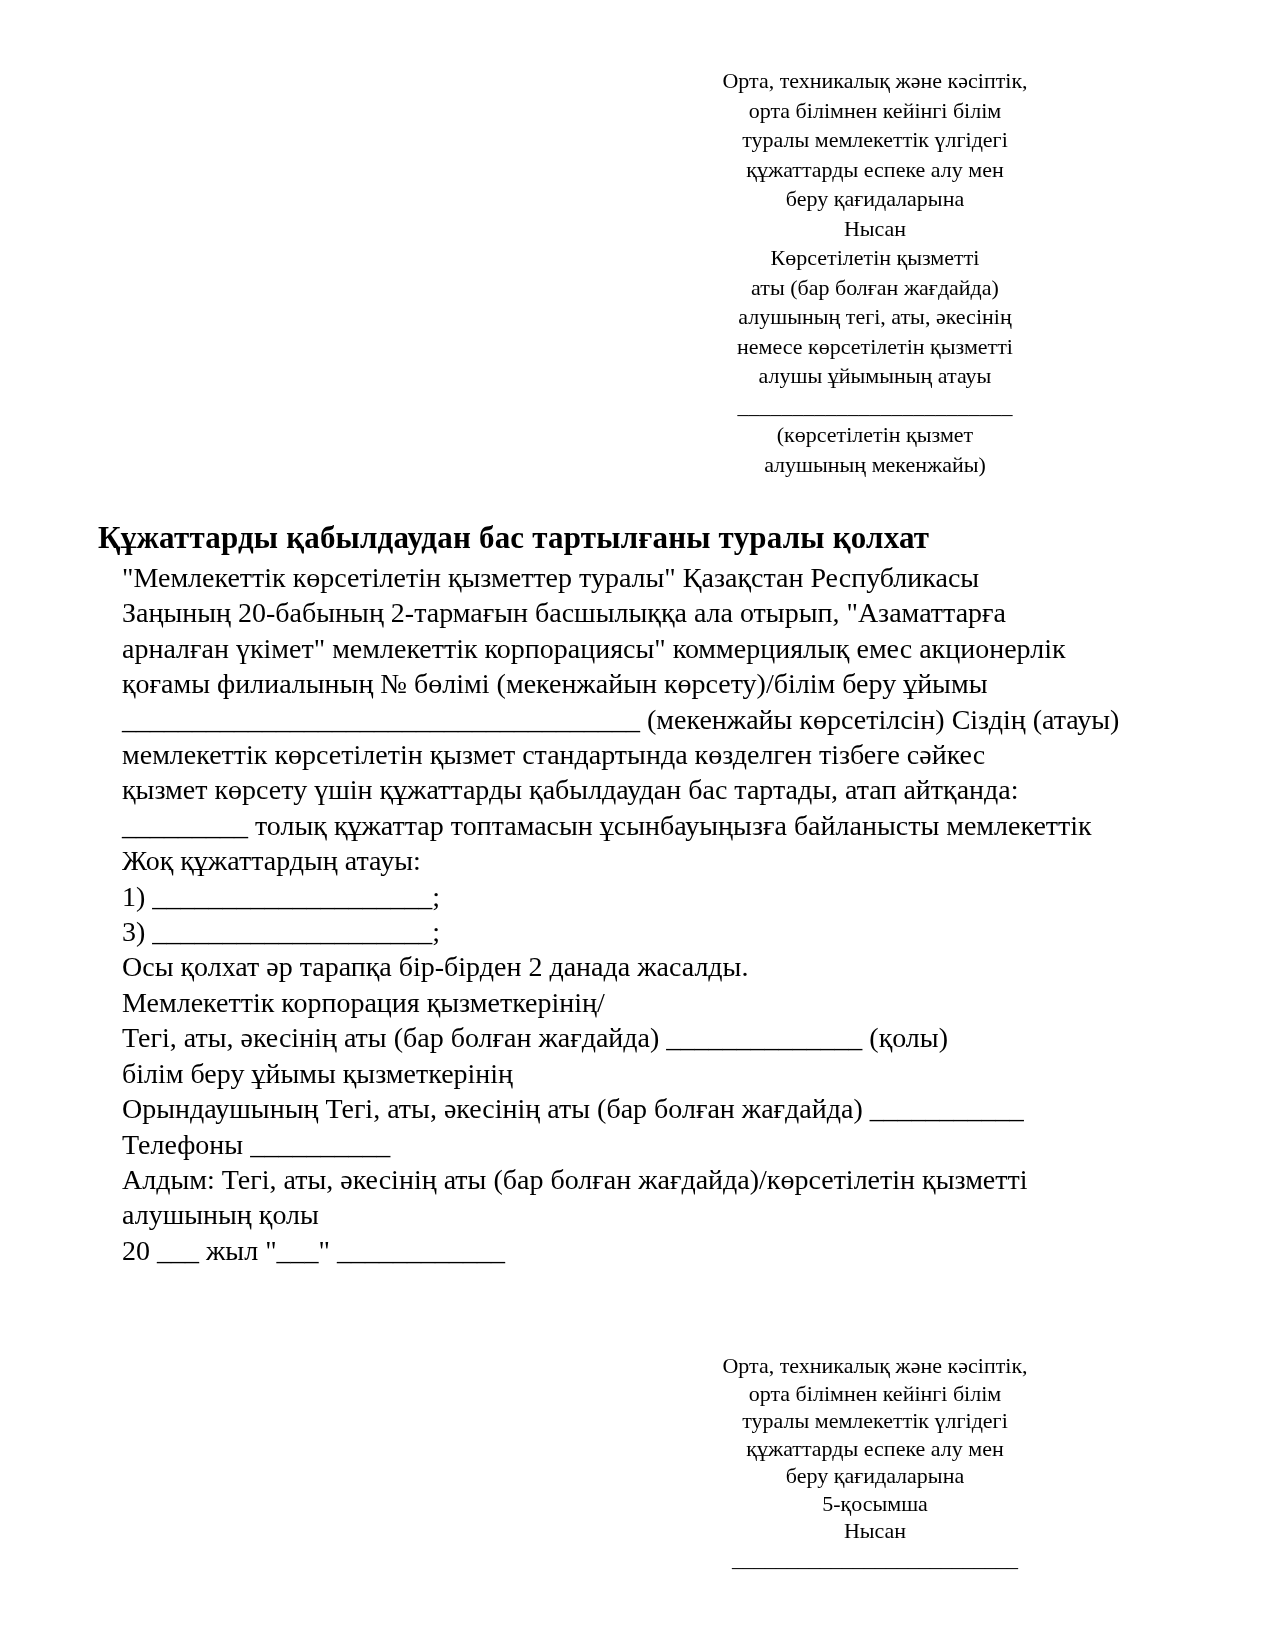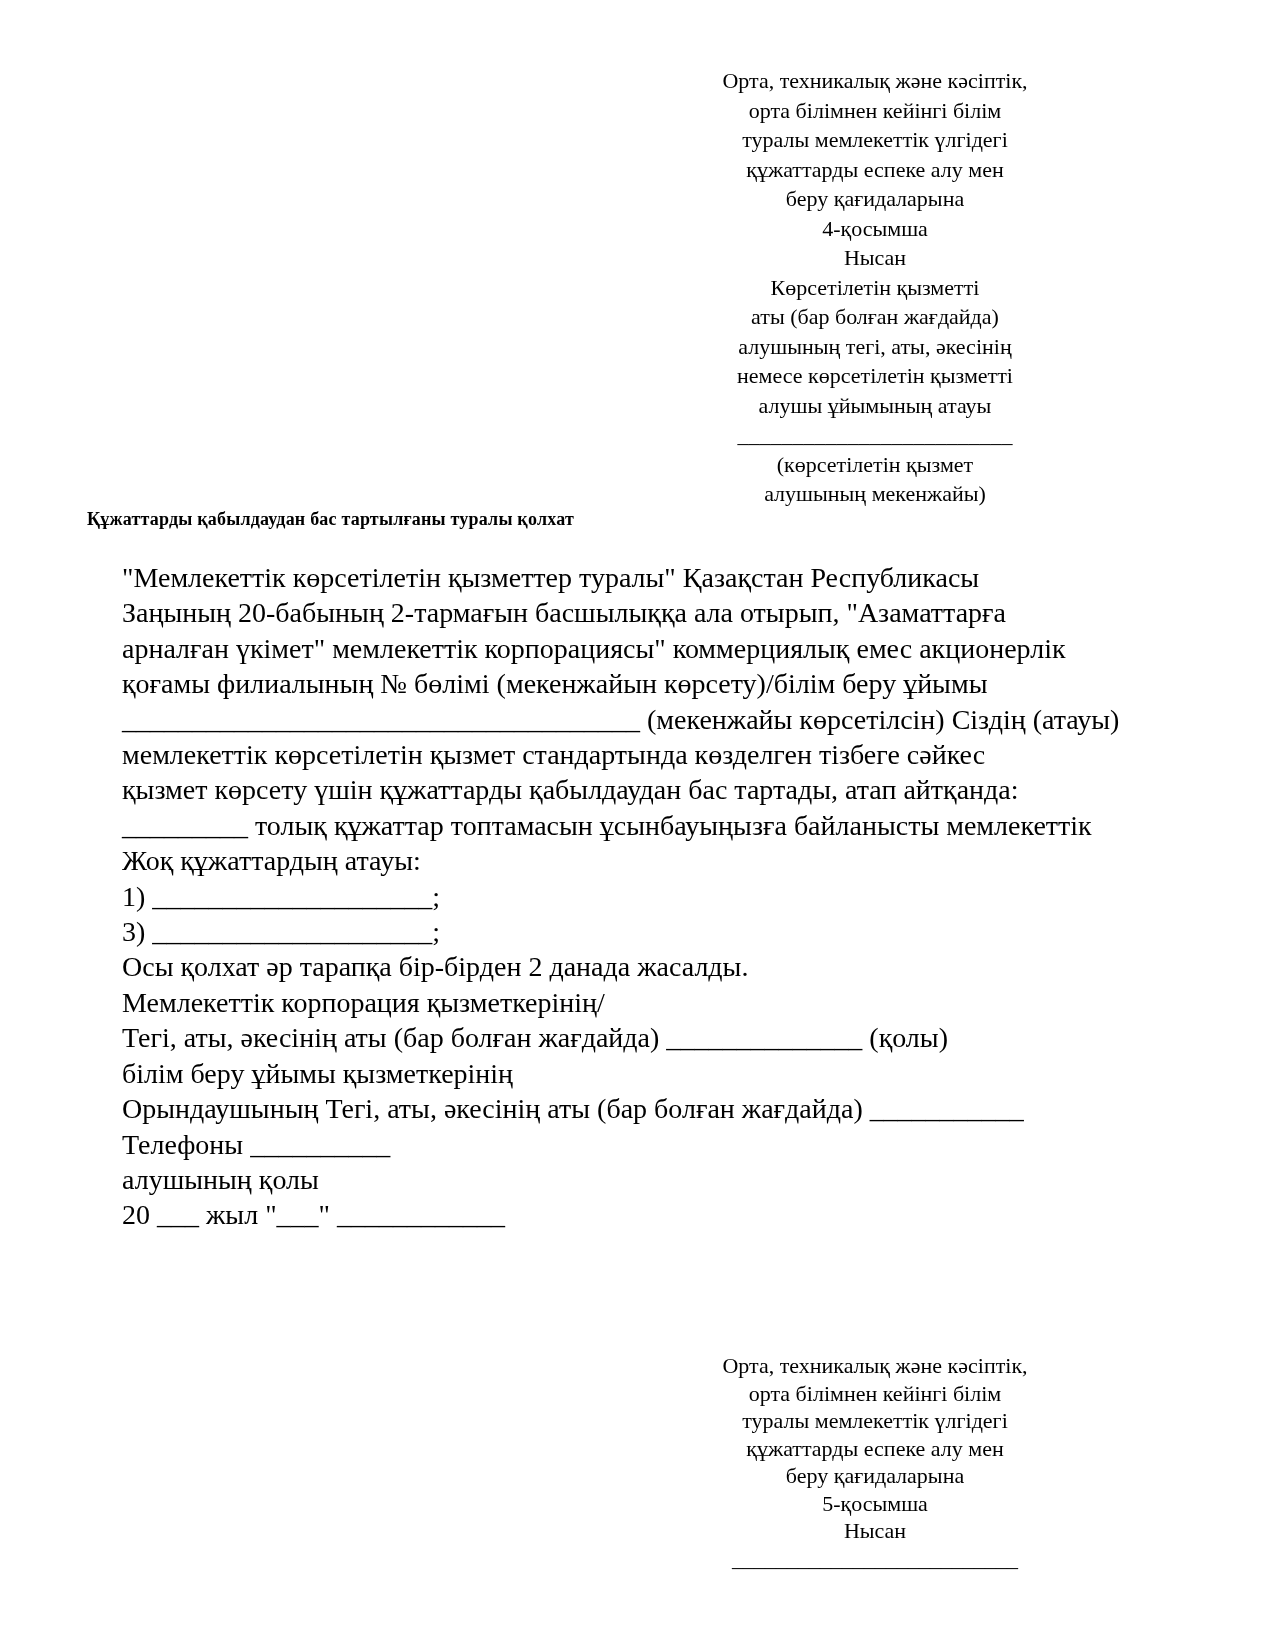--- a/index.html
+++ b/index.html
@@ -19,22 +19,22 @@
     text-align: center;
     font-size: 22px;
   }
   .ref-top { top: 66px; line-height: 29.5px; }
   .ref-bottom { top: 1352px; line-height: 27.5px; }
   .ref-block .line { white-space: nowrap; }
   .doc-title {
     position: absolute;
     left: 84px;
     top: 506px;
-    margin: 3px;
-    font-size: 18px;
+    margin: 14px;
+    font-size: 31px;
     font-weight: bold;
     white-space: nowrap;
     letter-spacing: 0.2px;
   }
   .body-block {
     position: absolute;
     left: 122px;
     top: 560px;
     font-size: 28px;
     line-height: 35.4px;
@@ -45,21 +45,20 @@
 <body>
 
 <div class="page">
 
   <div class="ref-block ref-top">
       <div class="line">Орта, техникалық және кәсіптік,</div>
       <div class="line">орта білімнен кейінгі білім</div>
       <div class="line">туралы мемлекеттік үлгідегі</div>
       <div class="line">құжаттарды еспеке алу мен</div>
       <div class="line">беру қағидаларына</div>
-      <div class="line">4-қосымша</div>
       <div class="line">Нысан</div>
       <div class="line">Көрсетілетін қызметті</div>
       <div class="line">аты (бар болған жағдайда)</div>
       <div class="line">алушының тегі, аты, әкесінің</div>
       <div class="line">немесе көрсетілетін қызметті</div>
       <div class="line">алушы ұйымының атауы</div>
       <div class="line">_________________________</div>
       <div class="line">(көрсетілетін қызмет</div>
       <div class="line">алушының мекенжайы)</div>
     </div>
@@ -77,20 +76,21 @@
       <div class="line">_________ толық құжаттар топтамасын ұсынбауыңызға байланысты мемлекеттік</div>
       <div class="line">Жоқ құжаттардың атауы:</div>
       <div class="line">1) ____________________;</div>
       <div class="line">3) ____________________;</div>
       <div class="line">Осы қолхат әр тарапқа бір-бірден 2 данада жасалды.</div>
       <div class="line">Мемлекеттік корпорация қызметкерінің/</div>
       <div class="line">Тегі, аты, әкесінің аты (бар болған жағдайда) ______________ (қолы)</div>
       <div class="line">білім беру ұйымы қызметкерінің</div>
       <div class="line">Орындаушының Тегі, аты, әкесінің аты (бар болған жағдайда) ___________</div>
       <div class="line">Телефоны __________</div>
+      <div class="line">Алдым: Тегі, аты, әкесінің аты (бар болған жағдайда)/көрсетілетін қызметті</div>
       <div class="line">алушының қолы</div>
       <div class="line">20 ___ жыл "___" ____________</div>
     </div>
 
   <div class="ref-block ref-bottom">
       <div class="line">Орта, техникалық және кәсіптік,</div>
       <div class="line">орта білімнен кейінгі білім</div>
       <div class="line">туралы мемлекеттік үлгідегі</div>
       <div class="line">құжаттарды еспеке алу мен</div>
       <div class="line">беру қағидаларына</div>

